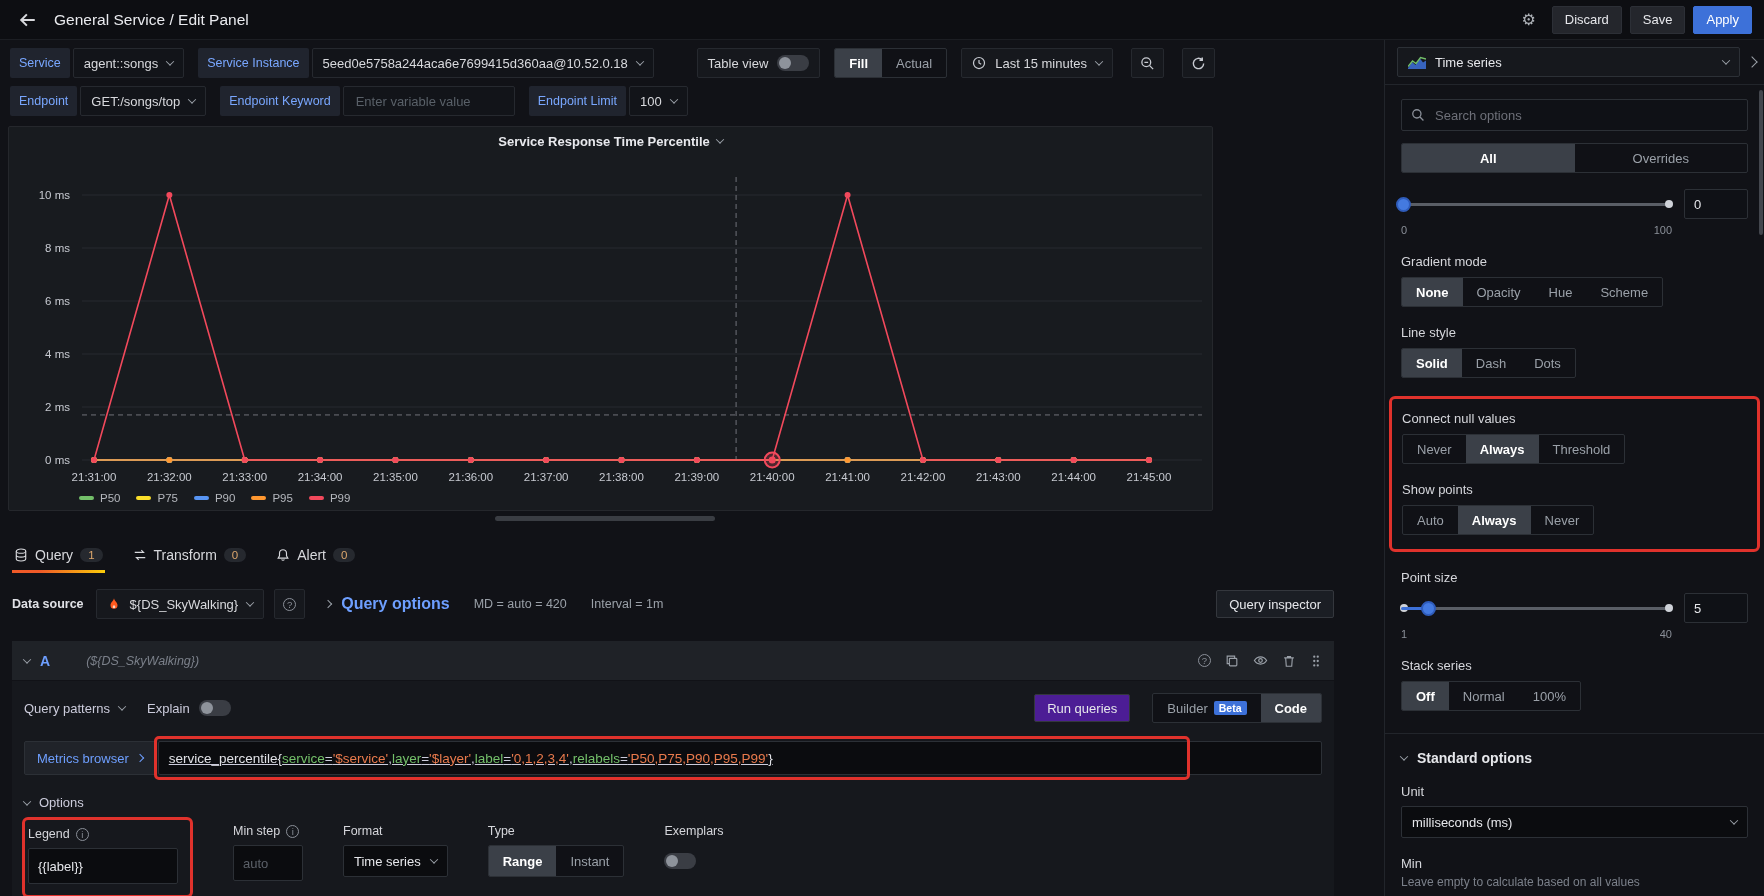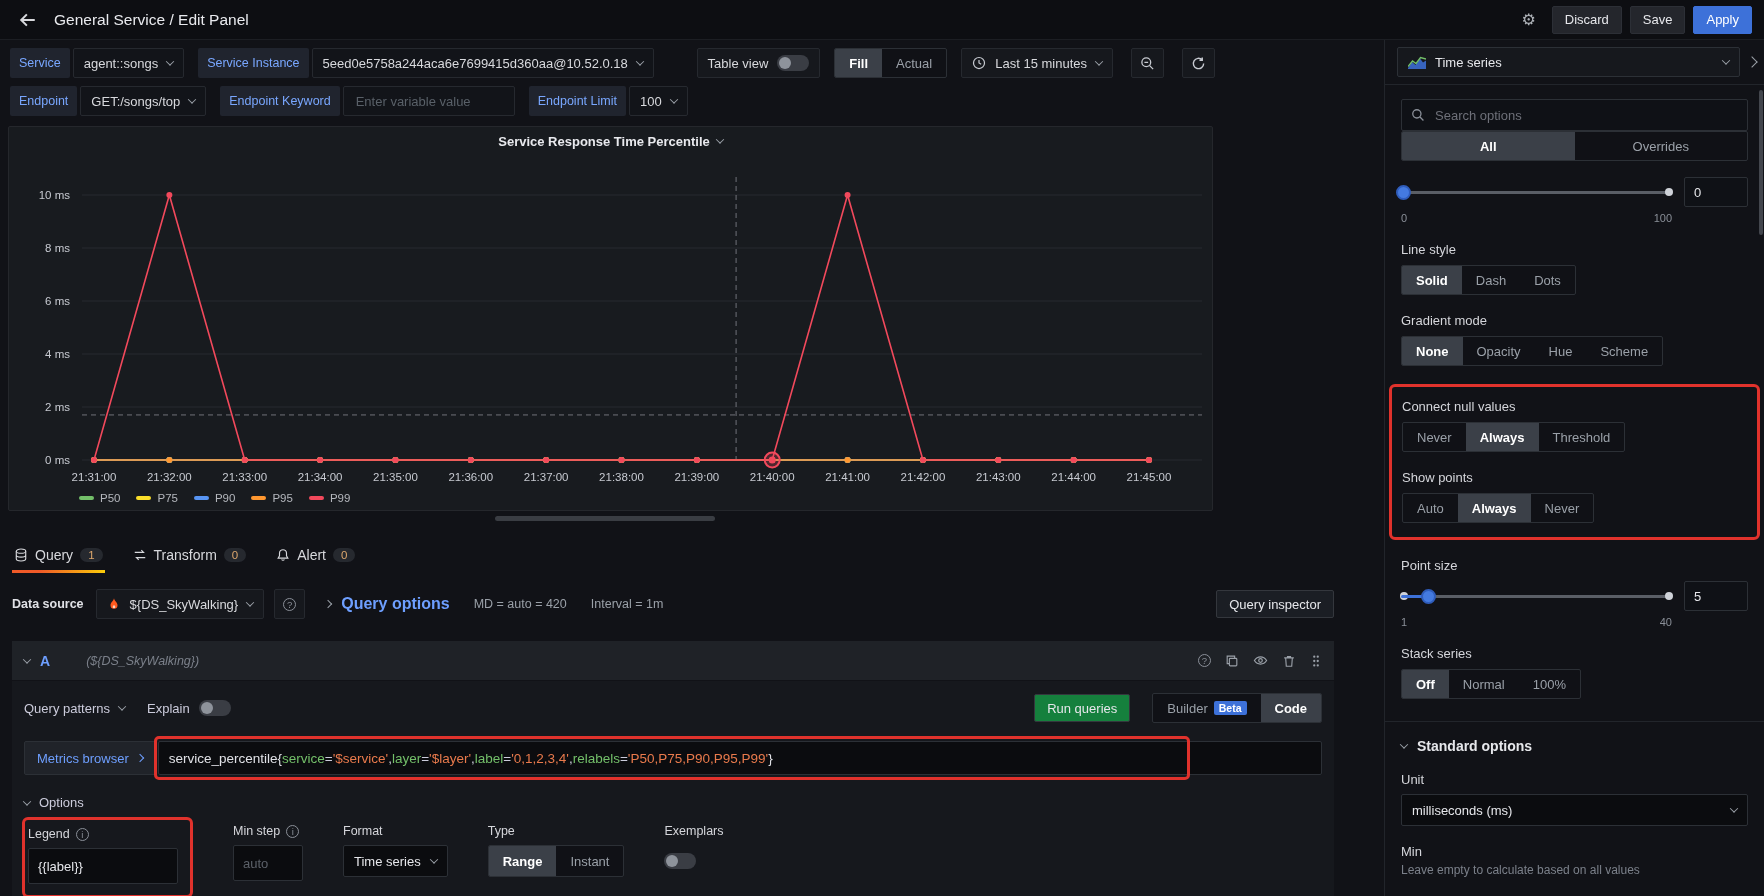--- a/index.html
+++ b/index.html
@@ -54,21 +54,21 @@
   .ds-label{font-size:12.5px;font-weight:600;color:#e0e1e6;margin-right:2px;}
   .link{color:#6e9fff;font-size:16px;font-weight:700;cursor:pointer;}
   .meta{color:#9aa0a8;font-size:12.5px;}
   .qblock{margin:22px 12px 0 12px;width:1322px;background:#16181d;border-radius:2px;}
   .qhead{height:40px;background:#1f2227;display:flex;align-items:center;padding:0 12px;gap:10px;border-bottom:1px solid #111217;}
   .refid{color:#6e9fff;font-weight:700;font-size:14px;}
   .refhint{color:#7b808a;font-style:italic;font-size:12.5px;margin-left:26px;}
   .qicons{display:flex;align-items:center;gap:14px;color:#9aa0a8;}
   .qbody{padding:12px 12px 18px 12px;}
   .qtoolbar{display:flex;align-items:center;gap:22px;}
-  .mono{font-family:"DejaVu Sans Mono",monospace;}
+  .mono{font-family:"DejaVu Sans Mono",monospace;text-decoration:underline;}
   .expr-row{display:flex;align-items:stretch;margin-top:18px;gap:2px;}
   .mb-btn{display:flex;align-items:center;gap:8px;background:#202329;border:1px solid #2c3036;border-radius:2px;padding:0 12px;color:#6e9fff;font-size:13px;font-weight:500;cursor:pointer;height:34px;}
   .expr-wrap{position:relative;flex:1;}
   .expr-field{height:34px;background:#0b0c0f;border:1px solid #2c3036;border-radius:2px;display:flex;align-items:center;padding:0 10px;font-size:13.5px;white-space:nowrap;overflow:hidden;}
   .expr-outline{position:absolute;left:-4px;top:-5px;bottom:-5px;width:89%;border:3px solid #e0322c;border-radius:5px;pointer-events:none;}
   .tk-metric{color:#e0e1e6;}.tk-label{color:#73bf69;}.tk-op{color:#ccccdc;}.tk-string{color:#e97a4c;}.tk-punct{color:#ccccdc;}
   .opt-head{display:flex;align-items:center;gap:9px;margin-top:20px;color:#ccccdc;font-size:13px;cursor:pointer;}
   .qfields{display:flex;align-items:flex-start;gap:40px;margin:14px 0 0 10px;}
   .f-label{display:flex;align-items:center;gap:6px;font-size:12.5px;color:#d5d6db;margin-bottom:7px;}
   .f-input{height:36px;background:#0b0c0f;border:1px solid #2c3036;border-radius:2px;color:#e6e7eb;padding:0 9px;font-size:13px;outline:none;}
@@ -77,21 +77,21 @@
   .info{display:inline-flex;width:13px;height:13px;border:1px solid #8a8f98;border-radius:50%;color:#8a8f98;font-size:9.5px;align-items:center;justify-content:center;}
   .select-like{display:flex;align-items:center;gap:10px;height:32px;background:#0b0c0f;border:1px solid #2c3036;border-radius:2px;color:#e6e7eb;padding:0 10px;font-size:13px;cursor:pointer;}
   .beta{background:#3d71d9;color:#fff;font-size:10.5px;font-weight:600;border-radius:2px;padding:1px 5px;margin-left:6px;}
   
   .viz-row{display:flex;align-items:center;gap:8px;padding:7px 8px 7px 12px;border-bottom:1px solid #22252b;}
   .viz-select{flex:1;display:flex;align-items:center;gap:9px;height:30px;border:1px solid #2c3036;background:#16181d;border-radius:2px;padding:0 10px;color:#e6e7eb;cursor:pointer;}
   .sb-body{padding:14px 16px 0 16px;}
   .search-box{display:flex;align-items:center;gap:8px;height:32px;background:#0f1116;border:1px solid #2c3036;border-radius:2px;padding:0 9px;}
   .search-box input{flex:1;background:transparent;border:none;outline:none;color:#d8d9dd;font-size:13px;}
   .search-box input::placeholder{color:#6e7079;}
-  .sb-tabs{display:flex;height:30px;border:1px solid #2c3036;border-radius:2px;overflow:hidden;background:#101116;}
+  .sb-tabs{display:flex;height:30px;border:1px solid #2c3036;border-radius:2px;overflow:hidden;margin-top:12px;background:#101116;}
   .sb-tab{flex:1;display:flex;align-items:center;justify-content:center;font-size:13px;color:#9aa0a8;cursor:pointer;}
   .sb-tab.sel{background:#3b4048;color:#fff;font-weight:600;}
   .sb-field{margin-top:18px;}
   .sb-field>.lbl{font-size:13px;font-weight:500;color:#d5d6db;margin-bottom:8px;}
   .slider-row{display:flex;align-items:center;gap:12px;margin-top:6px;}
   .rail{flex:1;height:3px;background:#5a5e66;border-radius:2px;position:relative;cursor:pointer;}
   .rail .cap{position:absolute;top:-2.5px;width:8px;height:8px;border-radius:50%;background:#cfd2d8;}
   .rail .cap.end{right:-1px;}
   .rail .cap.start{left:-1px;}
   .rail .fill{position:absolute;left:0;top:0;height:3px;background:#3d71d9;border-radius:2px;}
@@ -422,21 +422,21 @@
           <div class="qtoolbar">
             <span style="display:flex;align-items:center;gap:9px;cursor:pointer;">
               <span>Query patterns</span>
               <i class="chev"></i>
             </span>
             <span style="display:flex;align-items:center;gap:9px;">
               <span>Explain</span>
               <span class="toggle"></span>
             </span>
             <div class="spacer"></div>
-            <div class="btn" style="background:#15803d;border-color:#34373d;">Run queries</div>
+            <div class="btn" style="background:#4c1d95;border-color:#34373d;">Run queries</div>
             <div class="seg">
               <div class="seg-opt">
                   <span>Builder</span>
                   <span class="beta">Beta</span>
                 </div>
               <div class="seg-opt sel">Code</div>
             </div>
           </div>
 
           <div class="expr-row">
@@ -551,35 +551,35 @@
             </div>
             <div class="val-box">0</div>
           </div>
           <div class="minmax">
             <span>0</span>
             <span>100</span>
           </div>
         </div>
 
         <div class="sb-field">
-          <div class="lbl">Line style</div>
-          <div class="seg">
-              <div class="seg-opt sel">Solid</div>
-              <div class="seg-opt">Dash</div>
-              <div class="seg-opt">Dots</div>
-            </div>
-        </div>
-
-        <div class="sb-field">
           <div class="lbl">Gradient mode</div>
           <div class="seg">
               <div class="seg-opt sel">None</div>
               <div class="seg-opt">Opacity</div>
               <div class="seg-opt">Hue</div>
               <div class="seg-opt">Scheme</div>
+            </div>
+        </div>
+
+        <div class="sb-field">
+          <div class="lbl">Line style</div>
+          <div class="seg">
+              <div class="seg-opt sel">Solid</div>
+              <div class="seg-opt">Dash</div>
+              <div class="seg-opt">Dots</div>
             </div>
         </div>
 
         <div class="sb-redbox">
           <div class="sb-field" style="margin-top:10px;">
             <div class="lbl">Connect null values</div>
             <div class="seg">
                 <div class="seg-opt">Never</div>
                 <div class="seg-opt sel">Always</div>
                 <div class="seg-opt">Threshold</div>

